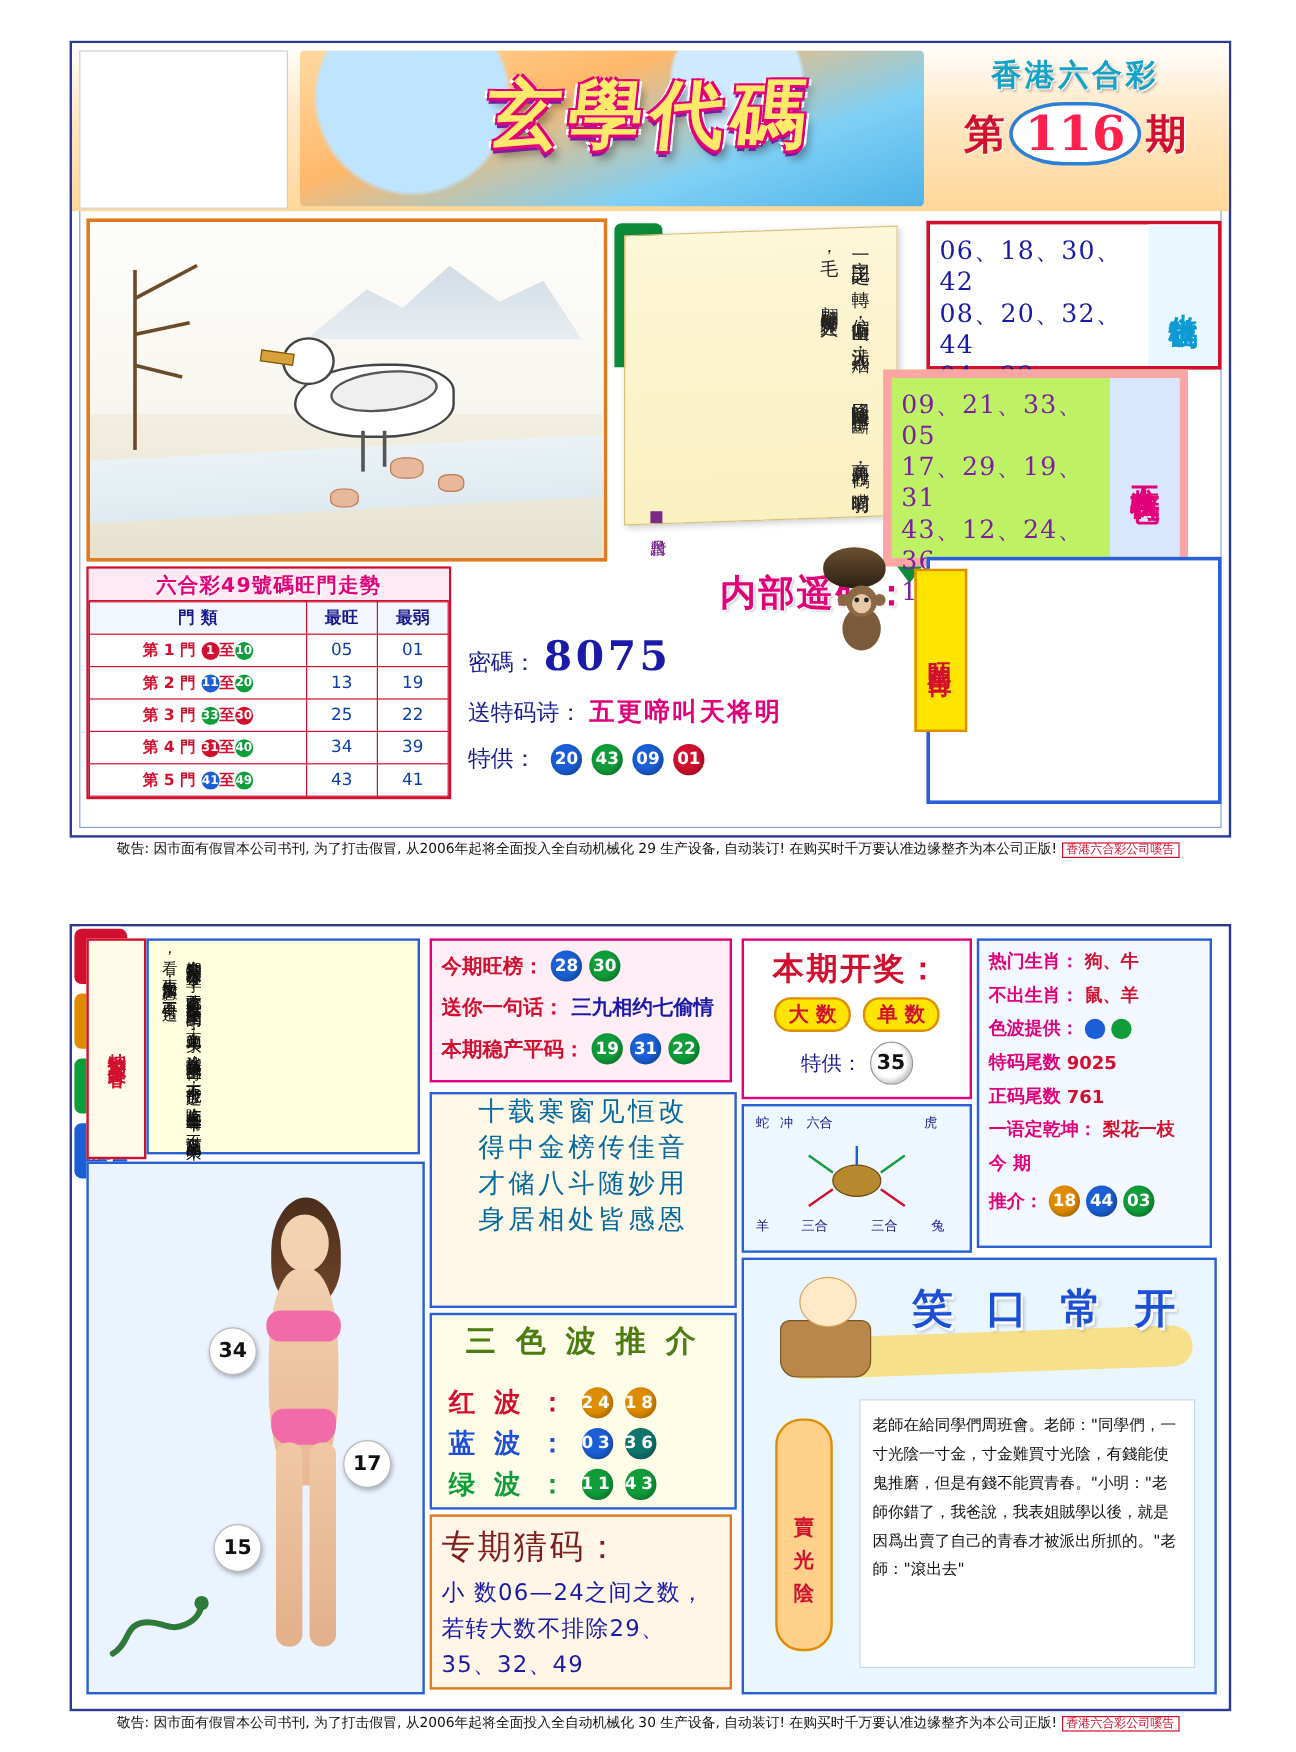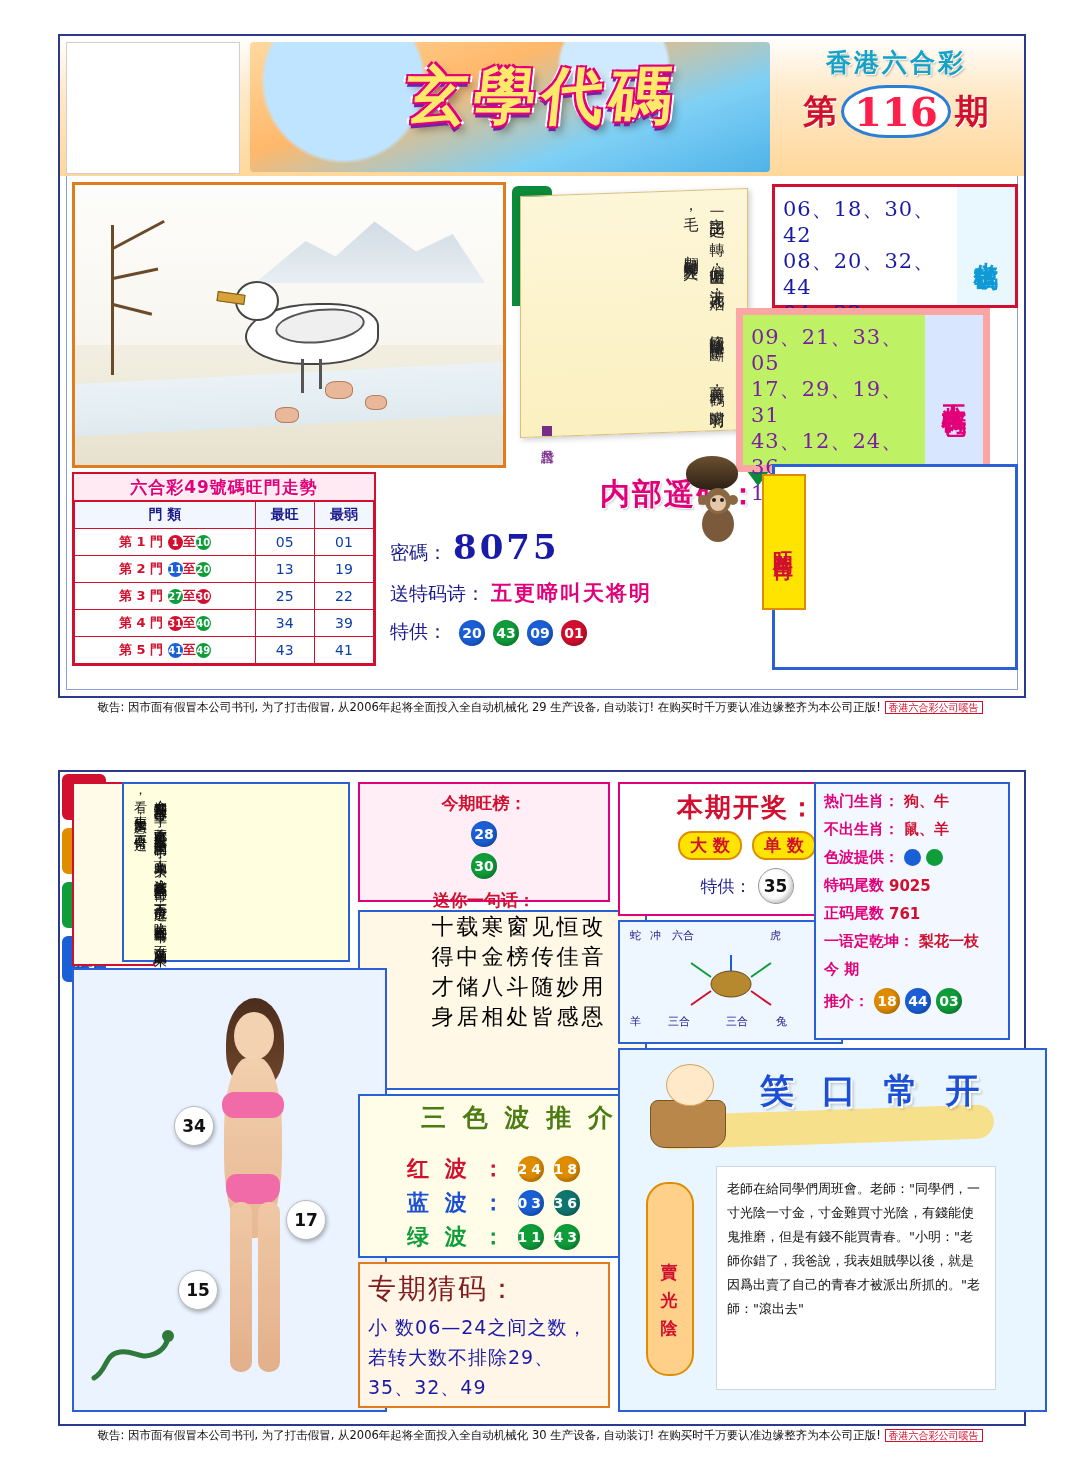--- a/index.html
+++ b/index.html
@@ -122,36 +122,36 @@
     font-size:20px;font-weight:bold;color:#d10f2e;letter-spacing:3px;}
 
   
   .notice{position:absolute;left:58px;width:964px;font-size:11.5px;color:#111;text-align:center;}
   .notice1{top:700px;}
   .notice2{top:1428px;}
   .notice .stamp{color:#d10f2e;border:1px solid #d10f2e;padding:0 3px;font-size:10px;}
 
   
   .s2{position:absolute;inset:0;}
-  .blk{position:absolute;background:#fff;padding-left:33px;}
+  .blk{position:absolute;background:#fff;}
 
   .b-left{left:12px;top:10px;width:46px;height:180px;border:2px solid #d10f2e;background:#fffbe8;
     writing-mode:vertical-rl;text-orientation:upright;display:flex;align-items:center;justify-content:center;
     font-size:15px;color:#d10f2e;font-weight:bold;letter-spacing:2px;}
   .b-essay{left:62px;top:10px;width:228px;height:180px;border:2px solid #2b5fd6;background:#ffffe0;
     padding:6px;box-sizing:border-box;}
   .essay{writing-mode:vertical-rl;text-orientation:upright;font-size:13px;line-height:20px;color:#111;height:100%;letter-spacing:1px;}
 
   .b-hot{left:298px;top:10px;width:252px;height:120px;border:2px solid #e2007a;background:#ffeef6;padding:8px;box-sizing:border-box;}
-  .hotrow{display:flex;align-items:center;gap:6px;margin-bottom:10px;font-size:17px;color:#e2007a;font-weight:bold;flex-direction:column;}
+  .hotrow{display:flex;align-items:center;gap:6px;margin-bottom:10px;font-size:17px;color:#e2007a;font-weight:bold;}
   .hotrow .lab{color:#d10f2e;}
   .b-fierce{left:298px;top:138px;width:252px;height:176px;border:2px solid #2b5fd6;background:#fff8e6;}
   .fierce-t{text-align:center;font-size:26px;font-weight:bold;color:#2b7fd6;letter-spacing:6px;margin:6px 0 2px;
     text-shadow:1px 1px 0 #fff,2px 2px 2px rgba(0,0,0,.2);}
-  .fierce-l{text-align:center;font-size:22px;color:#000000;letter-spacing:3px;line-height:30px;font-family:"DejaVu Serif",serif;}
+  .fierce-l{text-align:center;font-size:22px;color:#0369a1;letter-spacing:3px;line-height:30px;font-family:"DejaVu Serif",serif;}
 
   .b-open{left:558px;top:10px;width:188px;height:130px;border:2px solid #e2007a;background:#fff;}
   .open-t{text-align:center;font-size:26px;font-weight:bold;color:#d10f2e;margin-top:6px;letter-spacing:2px;
     text-shadow:1px 1px 0 #fff;}
   .pillrow{display:flex;justify-content:center;gap:10px;margin-top:6px;}
   .pill{background:#ffe400;border:2px solid #e08c00;border-radius:14px;padding:1px 10px;font-size:17px;color:#d10f2e;font-weight:bold;}
   .open-sp{display:flex;align-items:center;justify-content:center;gap:6px;margin-top:8px;font-size:17px;color:#1a1a8c;}
 
   .b-zodiac{left:558px;top:148px;width:188px;height:120px;border:2px solid #2b5fd6;background:#eef6ff;}
   .zwheel{position:absolute;left:50%;top:52%;transform:translate(-50%,-50%);width:92px;height:62px;}
@@ -300,21 +300,21 @@
           <td>01</td>
         </tr>
         <tr>
           <td class="first"><span>第 2 門</span>
             <span class="cball" style="background:#1a5fd6">11</span>至<span class="cball" style="background:#0f9d3a">20</span></td>
           <td>13</td>
           <td>19</td>
         </tr>
         <tr>
           <td class="first"><span>第 3 門</span>
-            <span class="cball" style="background:#0f9d3a">27</span>至<span class="cball" style="background:#d10f2e">30</span></td>
+            <span class="cball" style="background:#0f9d3a">33</span>至<span class="cball" style="background:#d10f2e">30</span></td>
           <td>25</td>
           <td>22</td>
         </tr>
         <tr>
           <td class="first"><span>第 4 門</span>
             <span class="cball" style="background:#d10f2e">31</span>至<span class="cball" style="background:#0f9d3a">40</span></td>
           <td>34</td>
           <td>39</td>
         </tr>
         <tr>

